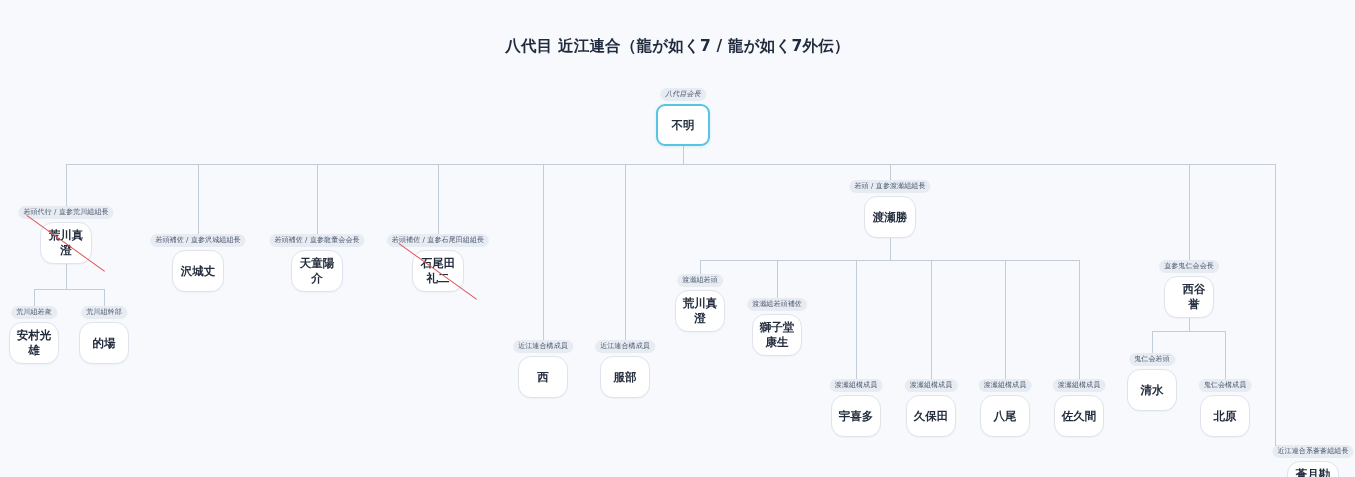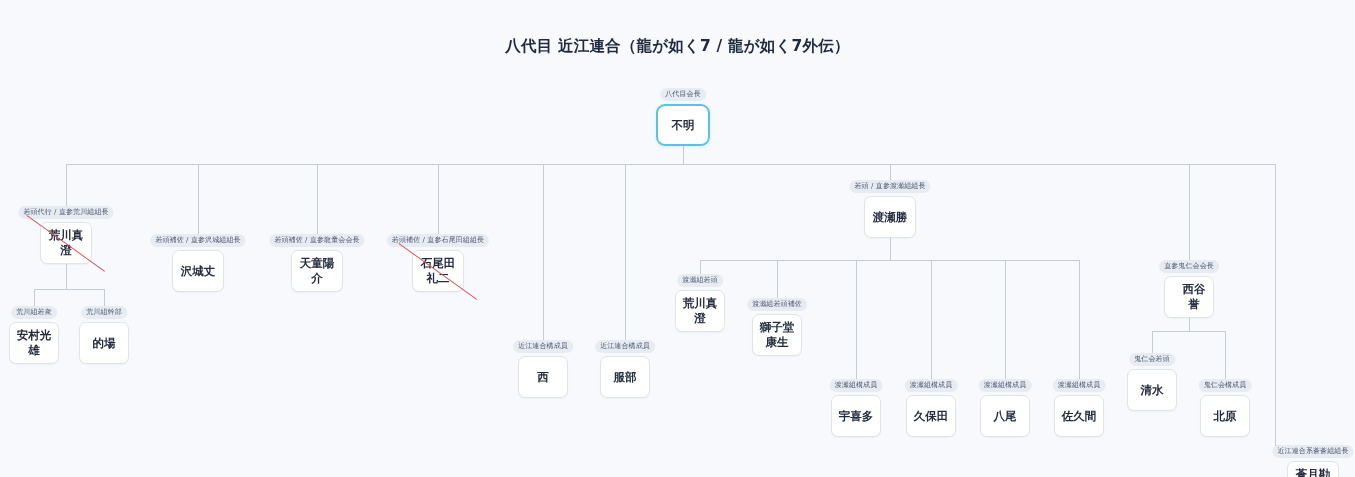--- a/index.html
+++ b/index.html
@@ -75,39 +75,40 @@
     letter-spacing: 0.1px;
   }
   .card {
     position: absolute;
     left: 50%;
     transform: translateX(-50%);
     top: 16px;
     box-sizing: border-box;
     background: #ffffff;
     border: 1px solid #dfe4ec;
-    border-radius: 7px;
+    border-radius: 13px;
     display: flex;
     align-items: center;
     justify-content: center;
     text-align: center;
     font-size: 11.5px;
     font-weight: bold;
     color: #222c3c;
     line-height: 15px;
     padding: 2px 4px;
     box-shadow: 0 1px 1px rgba(35,50,80,0.04);
   }
   .node.root .card {
     border: 2px solid #58c4e2;
     border-radius: 9px;
     box-shadow: 0 1px 3px rgba(70,170,200,0.18);
   }
   .node.root .badge {
     background: #e7ebf2;
+    font-style: italic;
   }
   
   .strike {
     position: absolute;
     left: 50%;
     top: 16px;
     transform-origin: 0 0;
     height: 0;
     border-top: 1.2px solid #e0555a;
     pointer-events: none;

